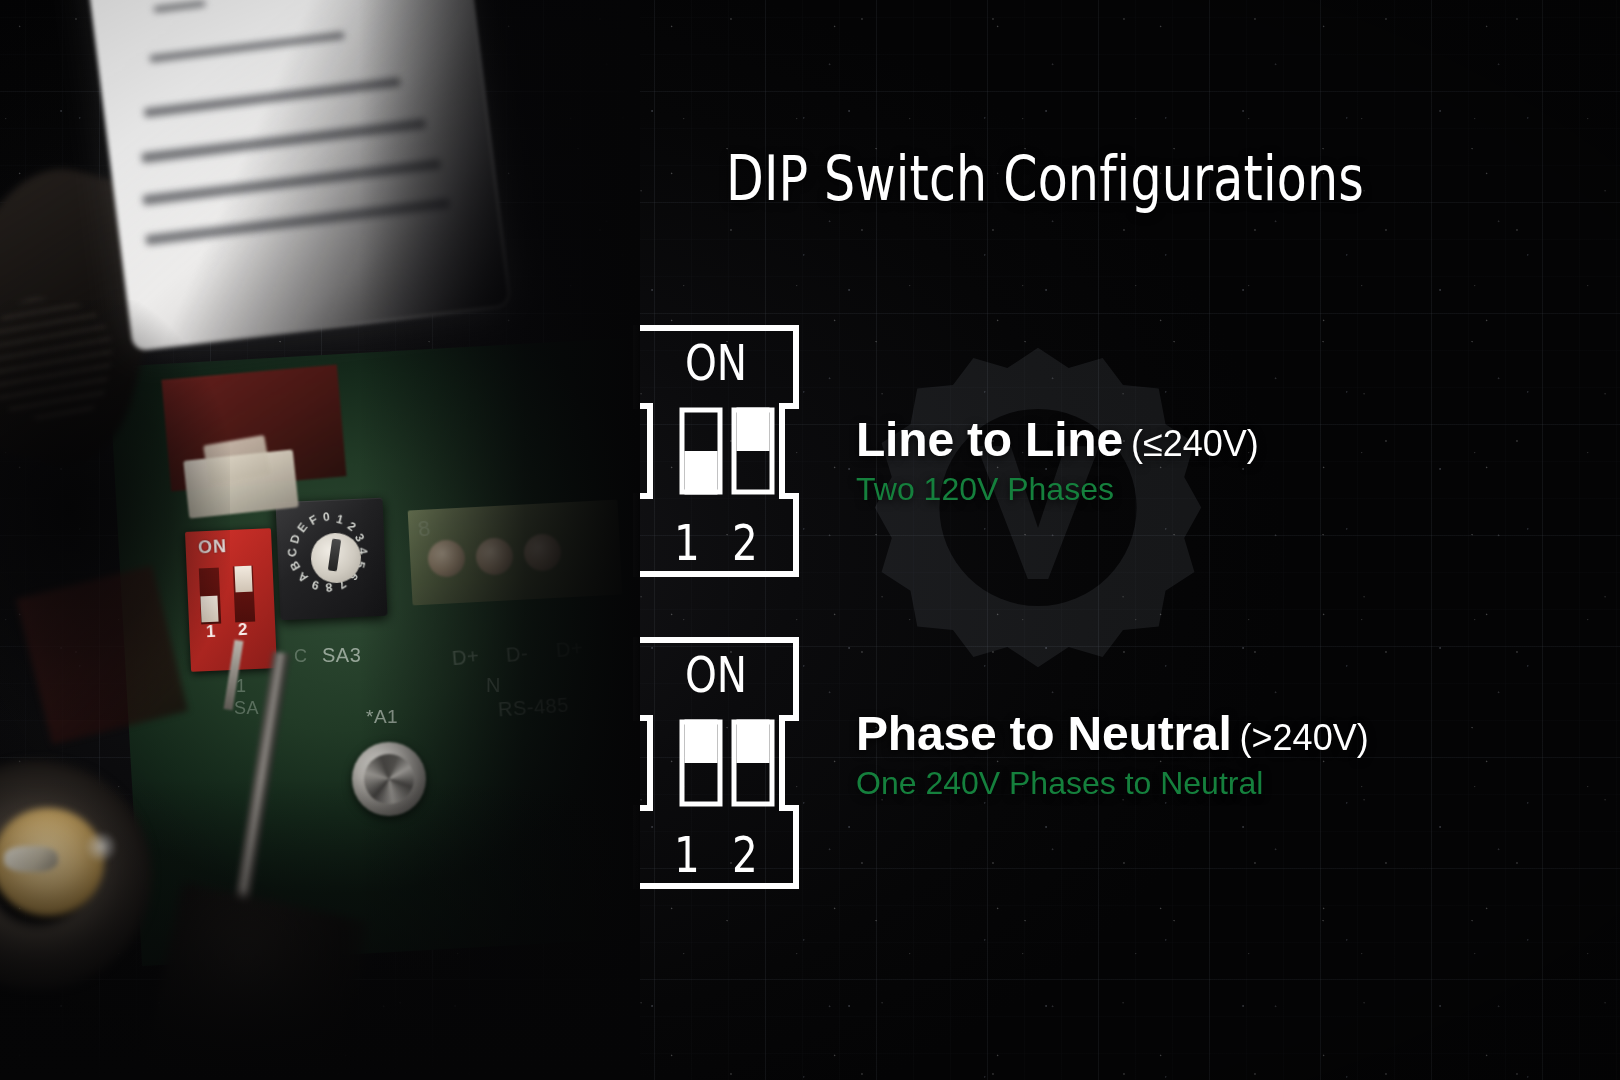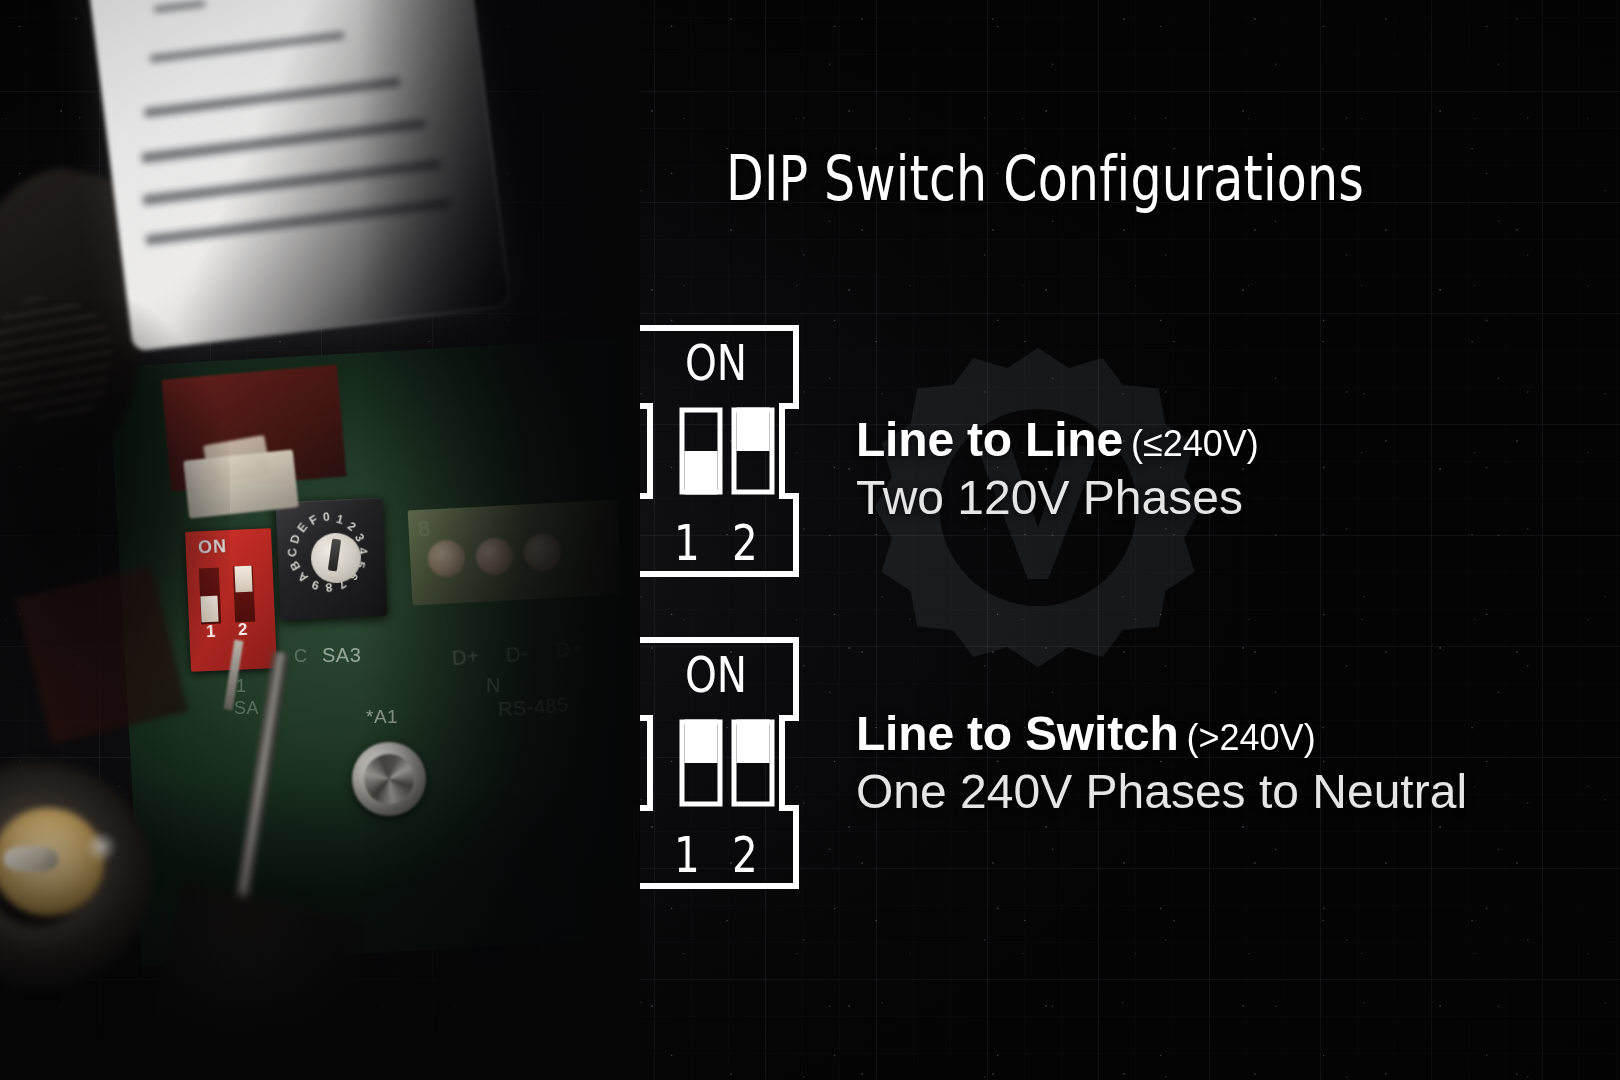--- a/index.html
+++ b/index.html
@@ -504,22 +504,22 @@
     font-weight: 700;
     letter-spacing: -0.2px;
   }
   .desc-head .paren {
     font-size: 36px;
     font-weight: 400;
     letter-spacing: 0px;
     margin-left: 8px;
   }
   .desc-sub {
-    color: #e5e5e5;
-    font-size: 48px;
+    color: #15803d;
+    font-size: 32px;
     font-weight: 400;
     white-space: nowrap;
     line-height: 1.05;
     text-shadow: 0 2px 8px rgba(0,0,0,0.85);
   }
 </style>
 </head>
 <body>
 
 <div id="stage">
@@ -671,18 +671,18 @@
     </svg>
     <div class="dip-on-label">ON</div>
     <div class="dip-nums">
       <span>1</span>
       <span>2</span>
     </div>
   </div>
 
   <div class="desc two">
     <div class="desc-head">
-      <span class="strong">Line to Switch</span><span class="paren">(&gt;240V)</span>
+      <span class="strong">Phase to Neutral</span><span class="paren">(&gt;240V)</span>
     </div>
     <div class="desc-sub">One 240V Phases to Neutral</div>
   </div>
 
 </div>
 
 </body></html>

